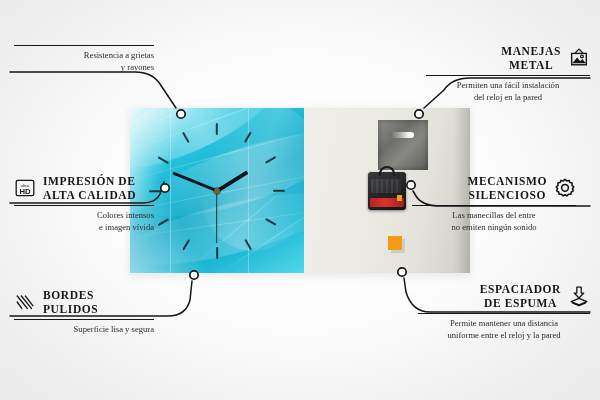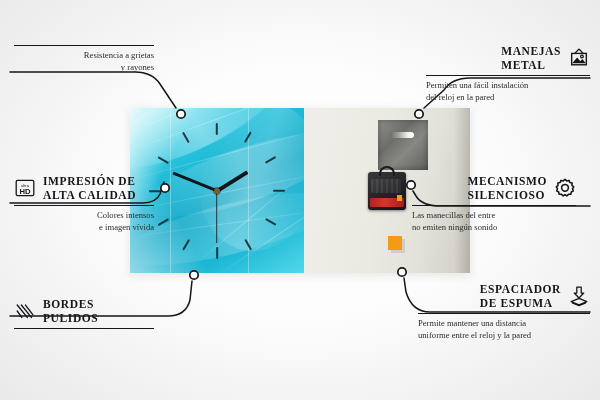--- a/index.html
+++ b/index.html
@@ -170,22 +170,22 @@
   .co-desc {
     font-family: "Liberation Serif", serif;
     font-size: 8.6px;
     color: #2b2b2e;
     line-height: 1.35;
     white-space: pre-line;
   }
   .left .co-head { justify-content: flex-start; }
   .left .co-desc { text-align: right; }
   .right .co-head { justify-content: flex-end; }
-  .right .co-title { text-align: left; }
-  .right .co-desc { text-align: left; }
+  .right .co-title { text-align: center; }
+  .right .co-desc { text-align: center; }
 
   .ico { flex: 0 0 auto; width: 22px; height: 22px; color: #16161a; }
   .ico svg { display: block; width: 100%; height: 100%; }
 
   #lines { position: absolute; left: 0; top: 0; width: 600px; height: 400px; pointer-events: none; }
 </style>
 </head>
 <body>
 
 <div id="stage">
@@ -278,34 +278,35 @@
         </svg>
       </span>
       <span class="co-title">IMPRESIÓN DE
 ALTA CALIDAD</span>
     </div>
     <div class="co-rule" style="width:140px;"></div>
     <div class="co-desc">Colores intensos
 e imagen vívida</div>
   </div>
 
-  <div class="callout left" style="left:14px; top:297px; width:140px;">
+  <div class="callout left" style="left:14px; top:288px; width:140px;">
     <div class="co-head">
       <span class="ico">
         <svg viewBox="0 0 24 24" fill="none" stroke="currentColor" stroke-width="1.5" stroke-linecap="round">
           <path d="M3.5 5.5 L14.5 19"></path>
           <path d="M8 5.5 L19 19"></path>
           <path d="M12.5 5.5 L20.5 16"></path>
           <path d="M3.5 12 L8.5 19"></path>
         </svg>
       </span>
       <span class="co-title">BORDES
 PULIDOS</span>
     </div>
     <div class="co-rule" style="width:140px;"></div>
+    <div class="co-desc">Superficie lisa y segura</div>
   </div>
 
   <div class="callout right" style="right:10px; top:44px; width:164px;">
     <div class="co-head">
       <span class="co-title">MANEJAS
 METAL</span>
       <span class="ico">
         <svg viewBox="0 0 24 24" fill="none" stroke="currentColor" stroke-width="1.35">
           <path d="M12 2.2 L7.5 7"></path>
             <path d="M12 2.2 L16.5 7"></path>

